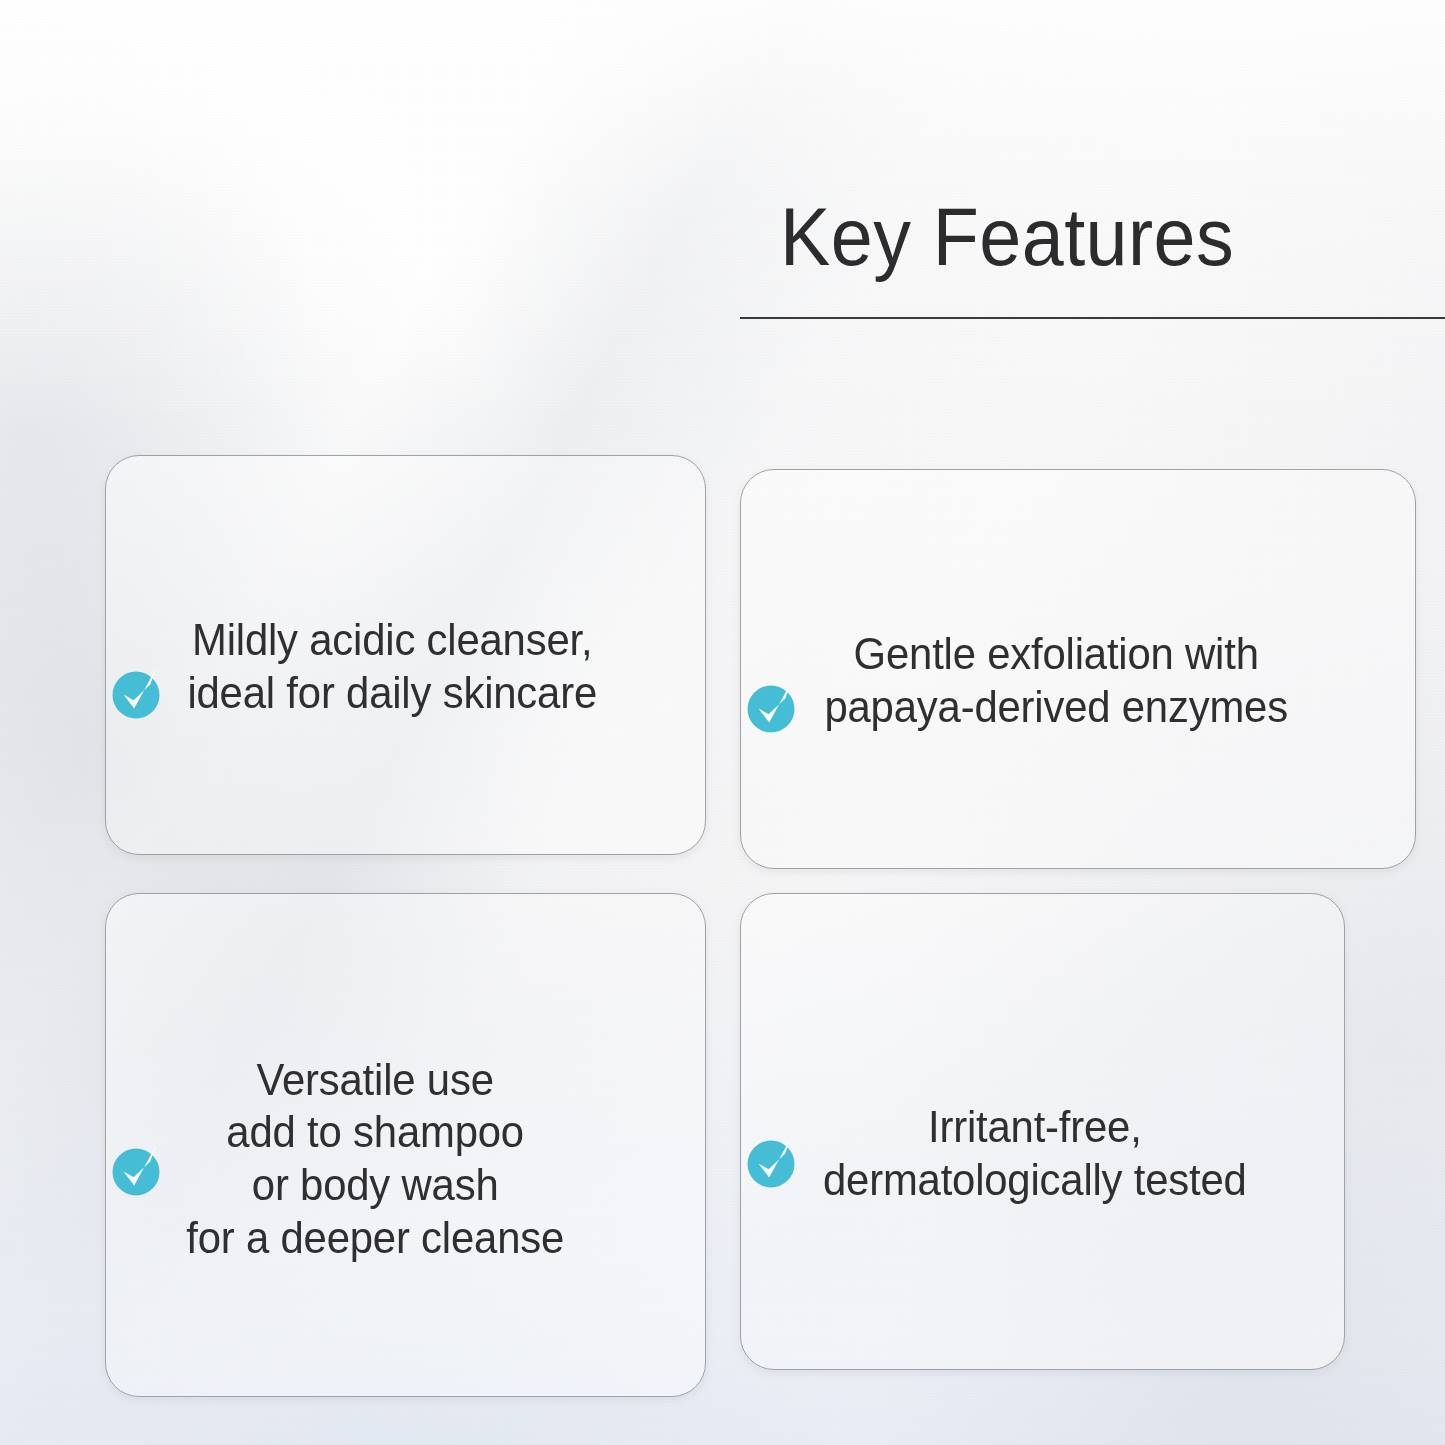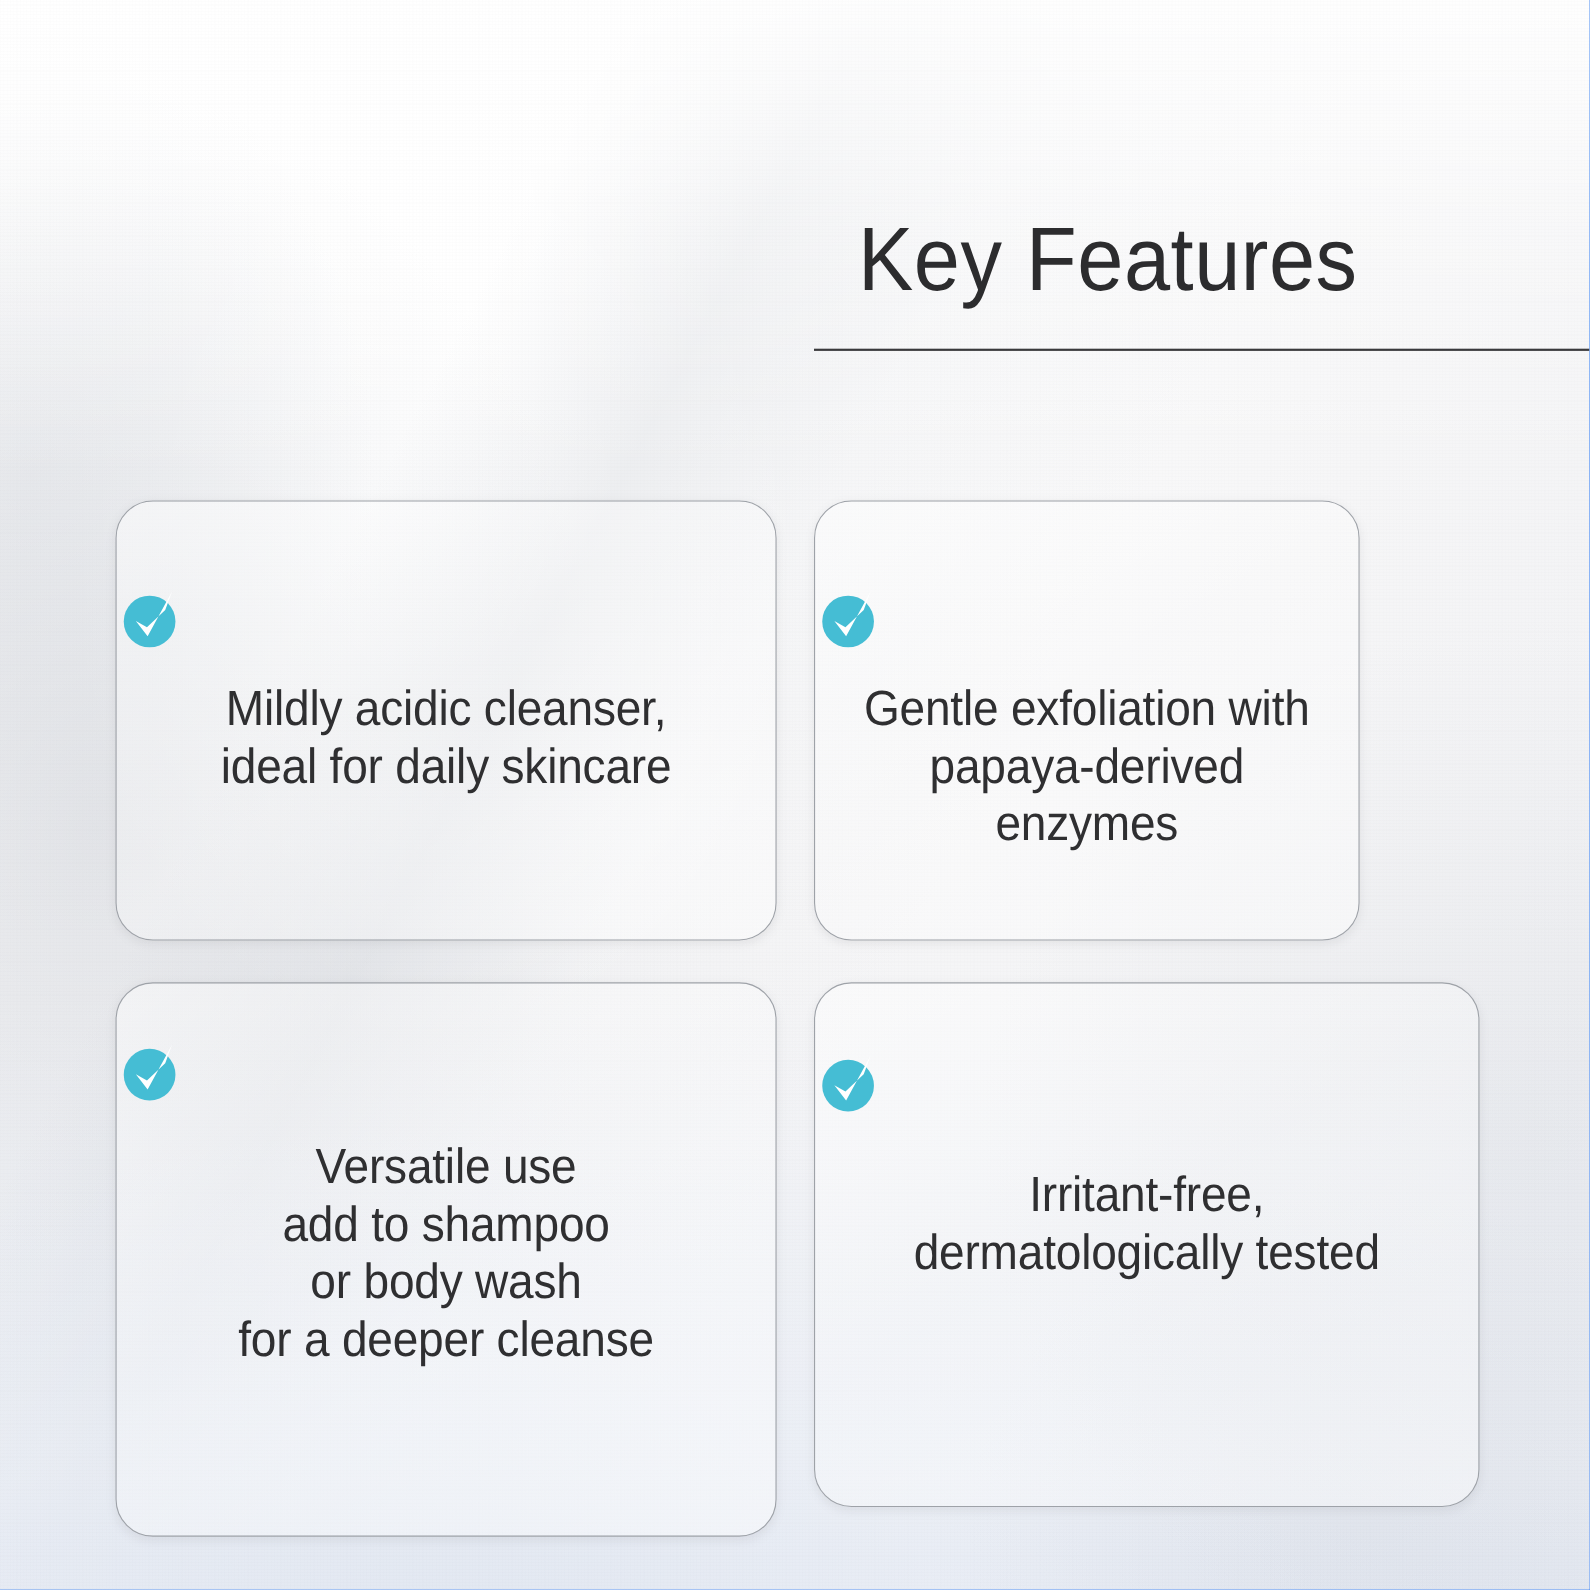--- a/index.html
+++ b/index.html
@@ -3,21 +3,21 @@
 <meta charset="utf-8">
 <style>
   html,body{margin:0;padding:0;}
   body{
     width:1445px;height:1445px;overflow:hidden;
     font-family:"Liberation Sans", sans-serif;
     background:#f4f5f6;
   }
   #stage{
     position:relative;width:1445px;height:1445px;overflow:hidden;
-    background:#3b82f6;
+    background:#c4b5fd;
   }
 
   
   .bg-layer{position:absolute;inset:0;pointer-events:none;}
 
   .bg-base{
     background:
       radial-gradient(118% 95% at 18% 6%,  #ffffff 0%, #fdfdfd 30%, #f6f6f7 62%, #eff0f3 100%);
   }
   .bg-peak{
@@ -76,25 +76,25 @@
     border-top:2px solid #3a3a3c;
   }
 
   
   .card{
     position:absolute;
     border:1px solid #9ea2a8;
     border-radius:34px;
     background:linear-gradient(150deg, rgba(255,255,255,0.50) 0%, rgba(255,255,255,0.30) 45%, rgba(255,255,255,0.46) 100%);
     box-shadow:0 3px 9px rgba(120,125,135,0.13);
-    display:flex; flex-direction:column; 
+    display:flex; align-items:center;
     box-sizing:border-box;
   }
   .card-1{ left:105px; top:455px;  width:601px; height:400px; }
-  .card-2{ left:740px; top:455px;  width:496px; height:400px; }
+  .card-2{ left:740px; top:469px;  width:676px; height:400px; }
   .card-3{ left:105px; top:893px;  width:601px; height:504px; }
   .card-4{ left:740px; top:893px;  width:605px; height:477px; }
 
   .check-wrap{
     position:relative; width:66px; height:60px;
     display:flex; align-items:center; justify-content:center;
   }
   .check-wrap svg{ display:block; width:66px; height:60px; overflow:visible; }
 
   .card-text{

